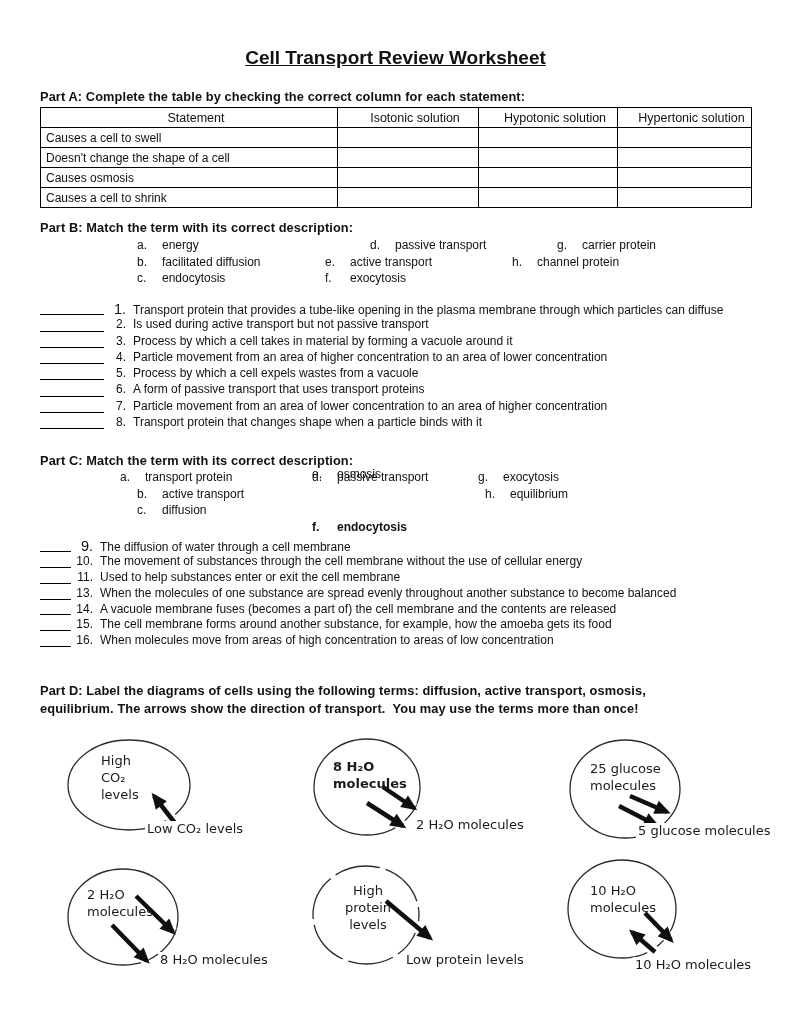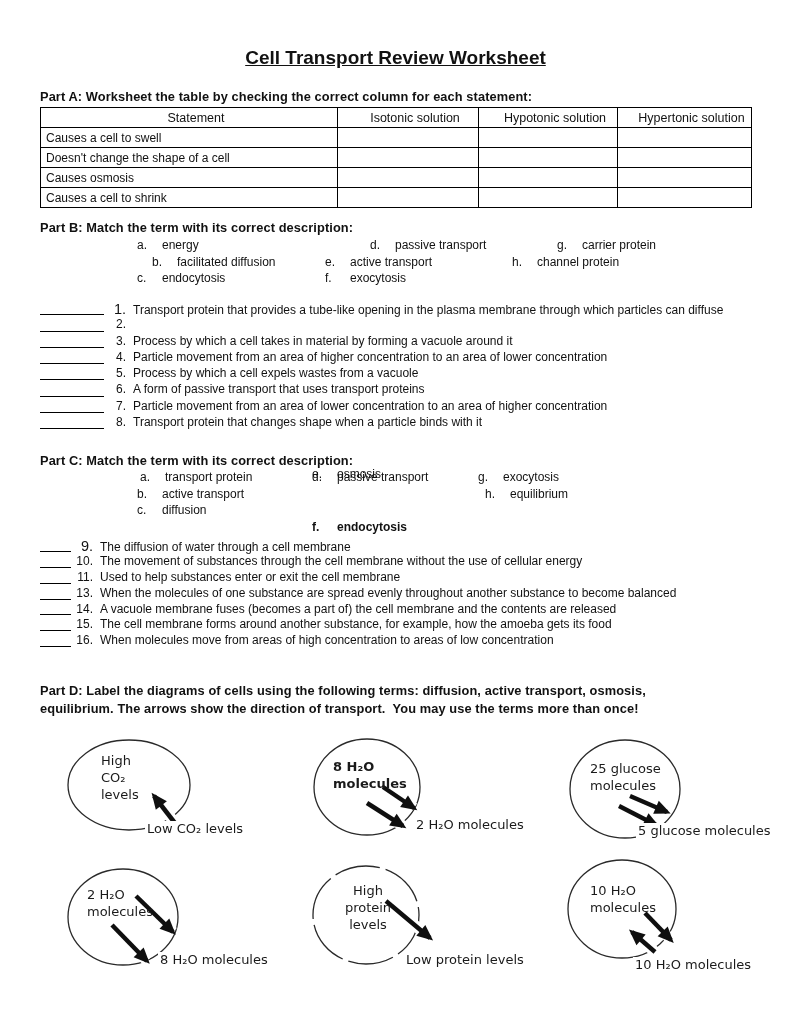--- a/index.html
+++ b/index.html
@@ -54,21 +54,21 @@
 </style>
 </head>
 <body>
 
 <div class="page">
 
   <div class="title">
     <span>Cell Transport Review Worksheet</span>
   </div>
 
-  <div class="part-heading" style="top:89px;">Part A: Worksheet the table by checking the correct column for each statement:</div>
+  <div class="part-heading" style="top:89px;">Part A: Complete the table by checking the correct column for each statement:</div>
 
   <table class="ptable">
     <colgroup>
         <col style="width:297px">
         <col style="width:141px">
         <col style="width:139px">
         <col style="width:134px">
       </colgroup>
     <tbody>
         <tr>
@@ -101,21 +101,21 @@
       <td></td>
       <td></td>
     </tr>
   </tbody>
     </table>
 
   <div class="part-heading" style="top:220px;">Part B: Match the term with its correct description:</div>
 
   <div class="term" style="left:137px; top:238px;">
     <span class="tl">a.</span><span>energy</span></div>
-  <div class="term" style="left:137px; top:254.5px;margin-left:15px;">
+  <div class="term" style="left:137px; top:254.5px;">
     <span class="tl">b.</span><span>facilitated diffusion</span></div>
   <div class="term" style="left:137px; top:271px;">
     <span class="tl">c.</span><span>endocytosis</span></div>
   <div class="term" style="left:370px; top:238px;">
     <span class="tl">d.</span><span>passive transport</span></div>
   <div class="term" style="left:325px; top:254.5px;">
     <span class="tl">e.</span><span>active transport</span></div>
   <div class="term" style="left:325px; top:271px;">
     <span class="tl">f.</span><span>exocytosis</span></div>
   <div class="term" style="left:557px; top:238px;">
@@ -125,20 +125,21 @@
 
   <div class="items items-b" style="top:301px;">
     <div class="item">
         <span class="blank"></span>
         <span class="inum big">1.</span>
         <span>Transport protein that provides a tube-like opening in the plasma membrane through which particles can diffuse</span>
       </div>
     <div class="item">
         <span class="blank"></span>
         <span class="inum">2.</span>
+        <span>Is used during active transport but not passive transport</span>
       </div>
     <div class="item">
         <span class="blank"></span>
         <span class="inum">3.</span>
         <span>Process by which a cell takes in material by forming a vacuole around it</span>
       </div>
     <div class="item">
         <span class="blank"></span>
         <span class="inum">4.</span>
         <span>Particle movement from an area of higher concentration to an area of lower concentration</span>
@@ -160,21 +161,21 @@
       </div>
     <div class="item">
         <span class="blank"></span>
         <span class="inum">8.</span>
         <span>Transport protein that changes shape when a particle binds with it</span>
       </div>
   </div>
 
   <div class="part-heading" style="top:453px;">Part C: Match the term with its correct description:</div>
 
-  <div class="term" style="left:140px; top:470px;">
+  <div class="term" style="left:120px; top:470px;">
     <span class="tl">a.</span><span>transport protein</span></div>
   <div class="term" style="left:137px; top:486.5px;">
     <span class="tl">b.</span><span>active transport</span></div>
   <div class="term" style="left:137px; top:503px;">
     <span class="tl">c.</span><span>diffusion</span></div>
   <div class="term" style="left:312px; top:470px;">
     <span class="tl">d.</span><span>passive transport</span></div>
   <div class="term" style="left:312px; top:467px;">
     <span class="tl">e.</span><span>osmosis</span></div>
   <div class="term" style="left:312px; top:520px;font-weight:bold;">

